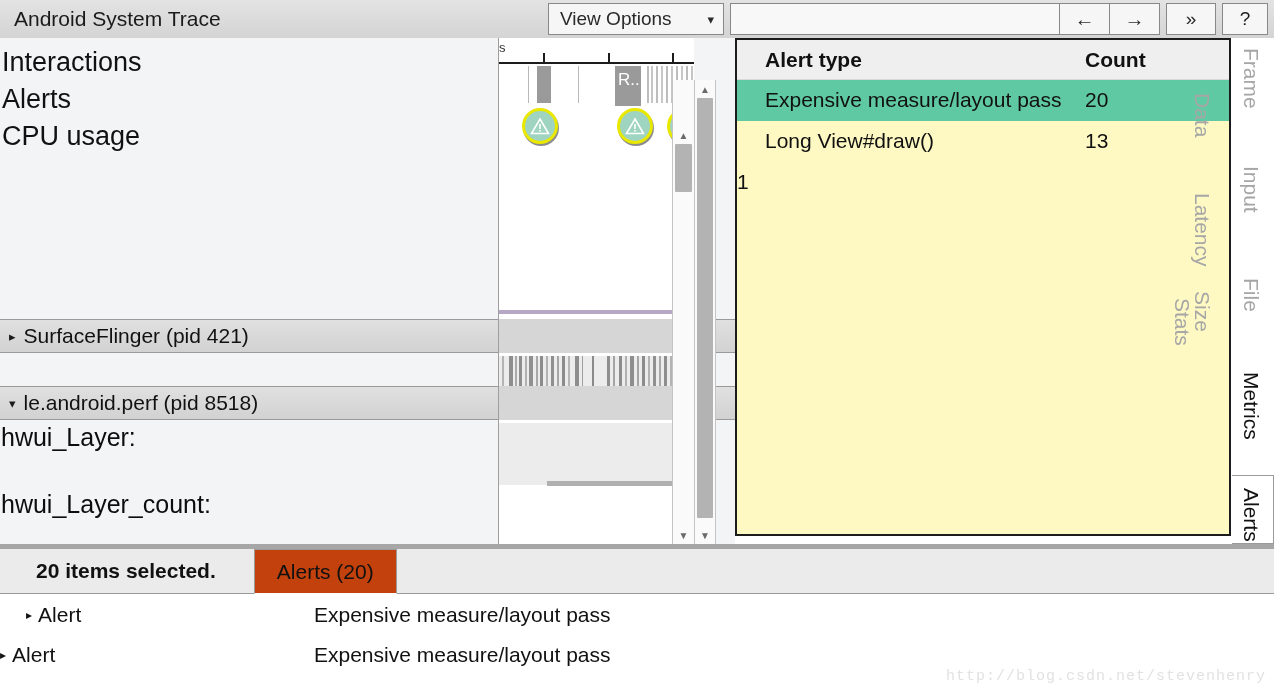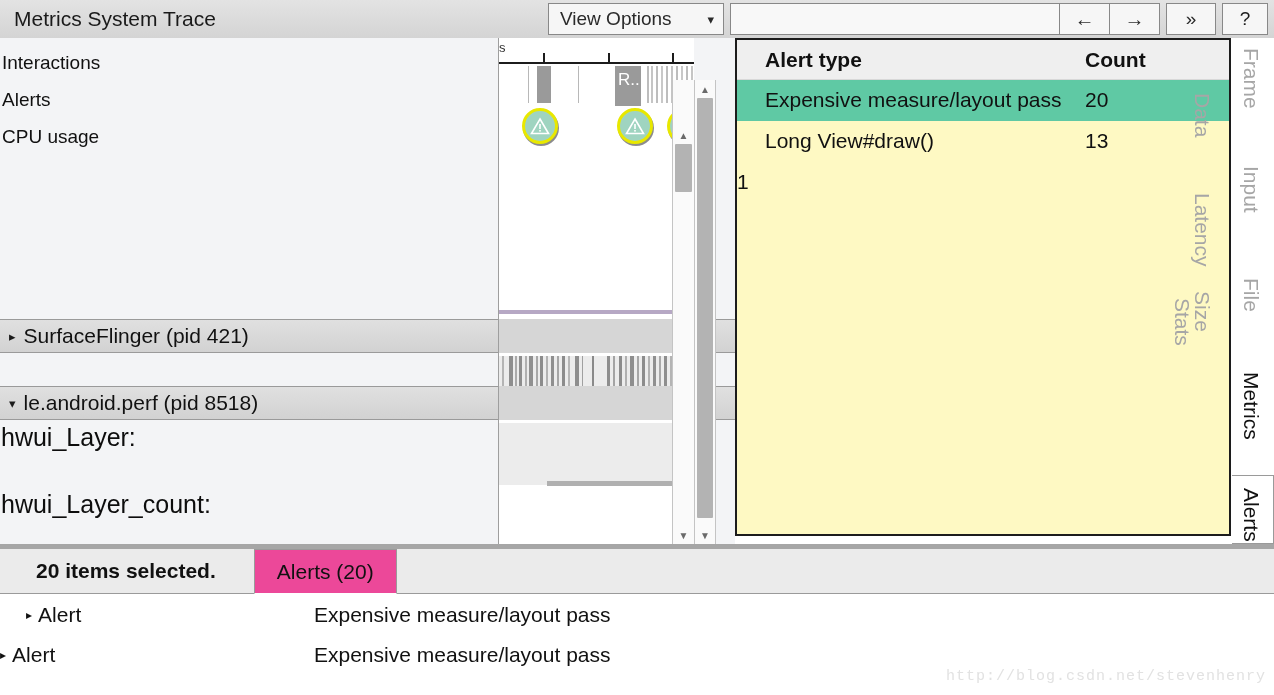--- a/index.html
+++ b/index.html
@@ -110,21 +110,21 @@
     position: absolute;
     left: 0; top: 0;
     width: 498px; height: 506px;
   }
   .group-labels {
     position: absolute;
     left: 0; top: 6px;
     padding-left: 2px;
   }
   .group-label {
-    font-size: 19px;
+    font-size: 27px;
     color: #111111;
     line-height: 37px;
     white-space: nowrap;
     cursor: pointer;
   }
 
   .proc-header {
     position: absolute;
     left: 0;
     width: 735px;
@@ -343,21 +343,21 @@
   .sel-count {
     font-size: 21px;
     font-weight: bold;
     color: #111;
     margin-left: 36px;
     white-space: nowrap;
   }
   .btab {
     margin-left: 38px;
     height: 45px;
-    background: #ec4899;
+    background: #c2410c;
     border: 1px solid #9a9a9a;
     border-bottom: 1px solid #ffffff;
     display: flex;
     align-items: center;
     padding: 0 22px;
     font-size: 21px;
     color: #111;
     cursor: pointer;
     margin-bottom: -1px;
   }
@@ -386,21 +386,21 @@
     letter-spacing: 1px;
     white-space: nowrap;
   }
 </style>
 </head>
 <body>
 
 <div id="app">
 
   <div class="toolbar">
-    <div class="app-title">Metrics System Trace</div>
+    <div class="app-title">Android System Trace</div>
 
     <div class="toolbar-right">
       <div class="tb-btn view-options">
         <span>View Options</span>
         <span class="caret">▾</span>
       </div>
 
       <div class="search-wrap">
         <input class="search-input" type="text" placeholder="" style="">
         <div class="nav-btn">←</div>

